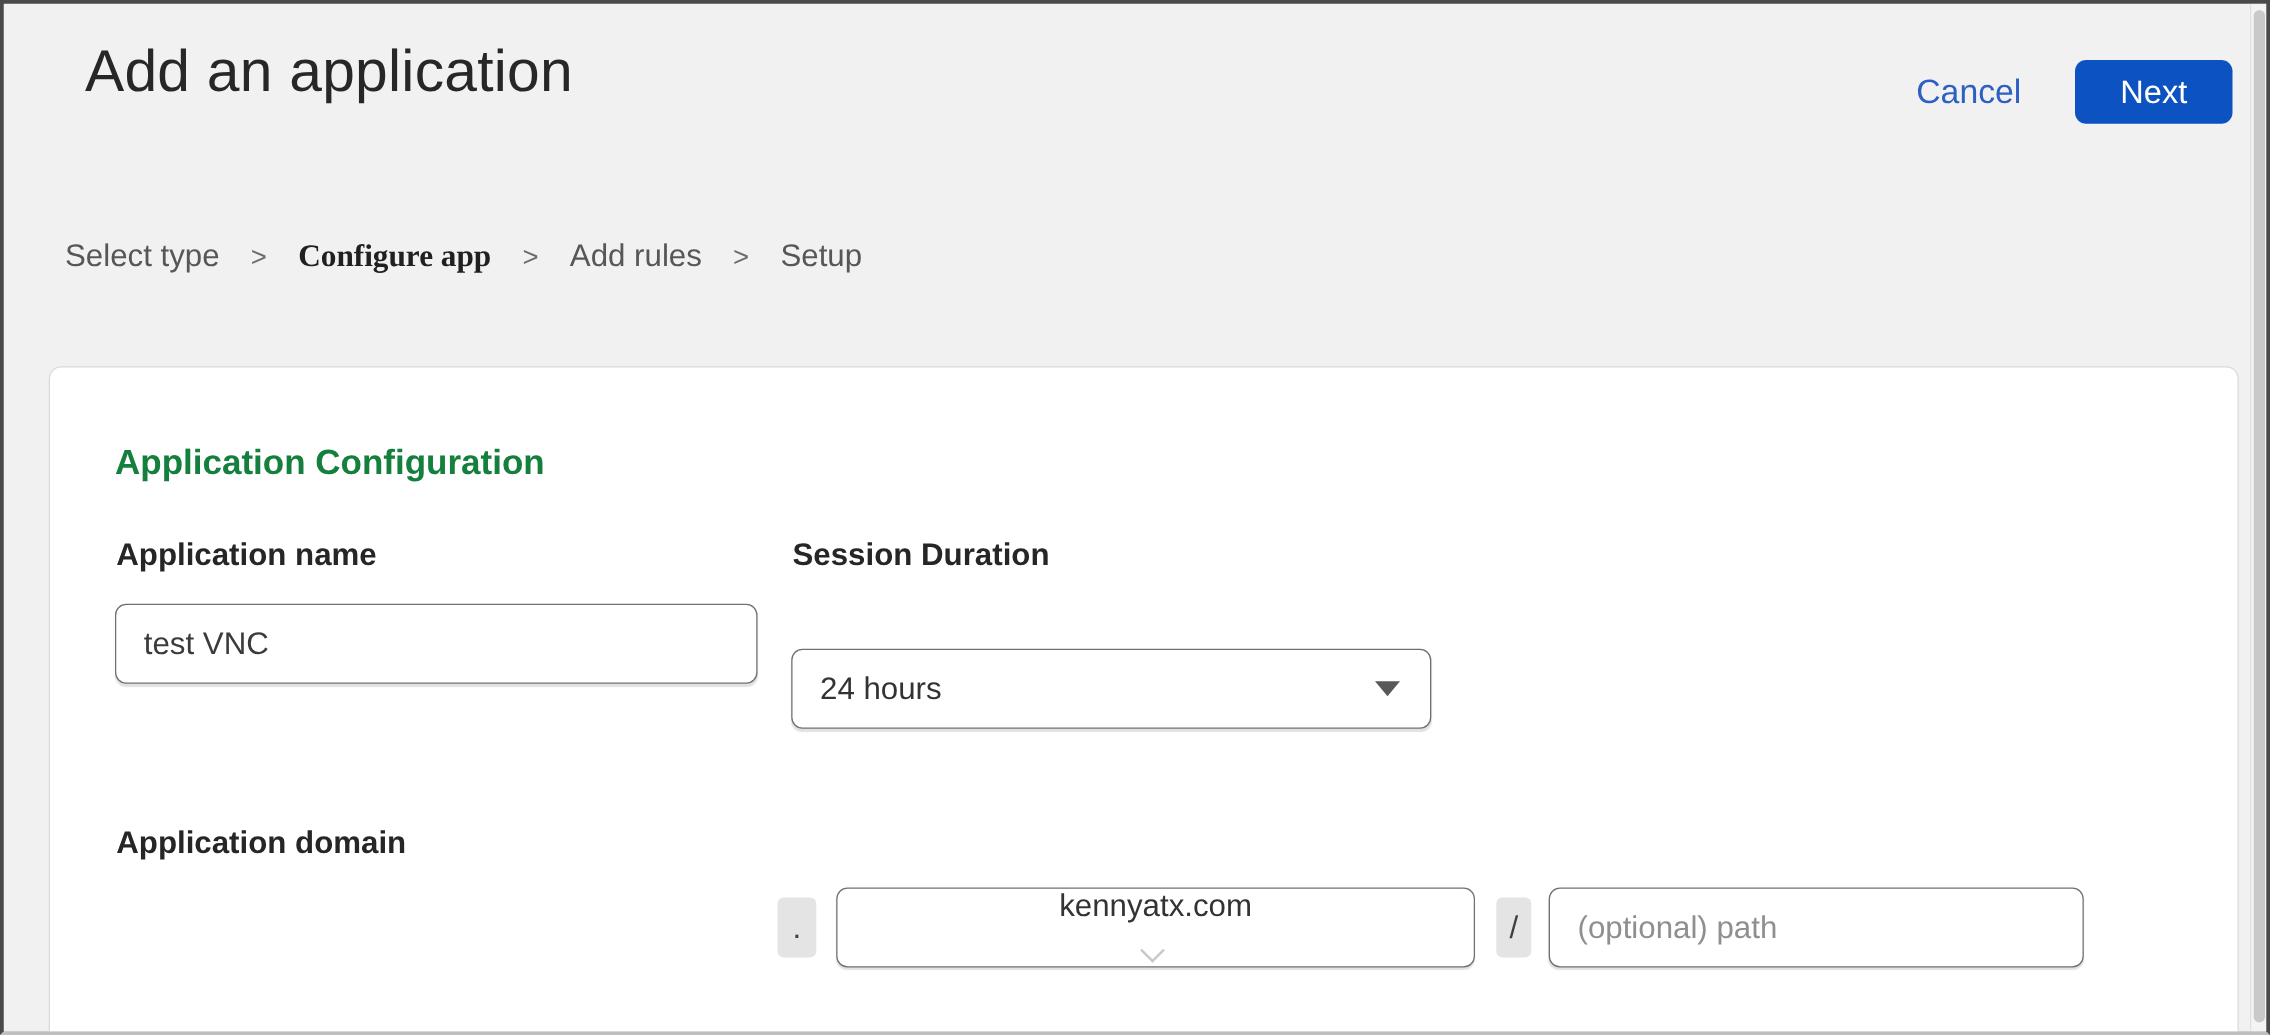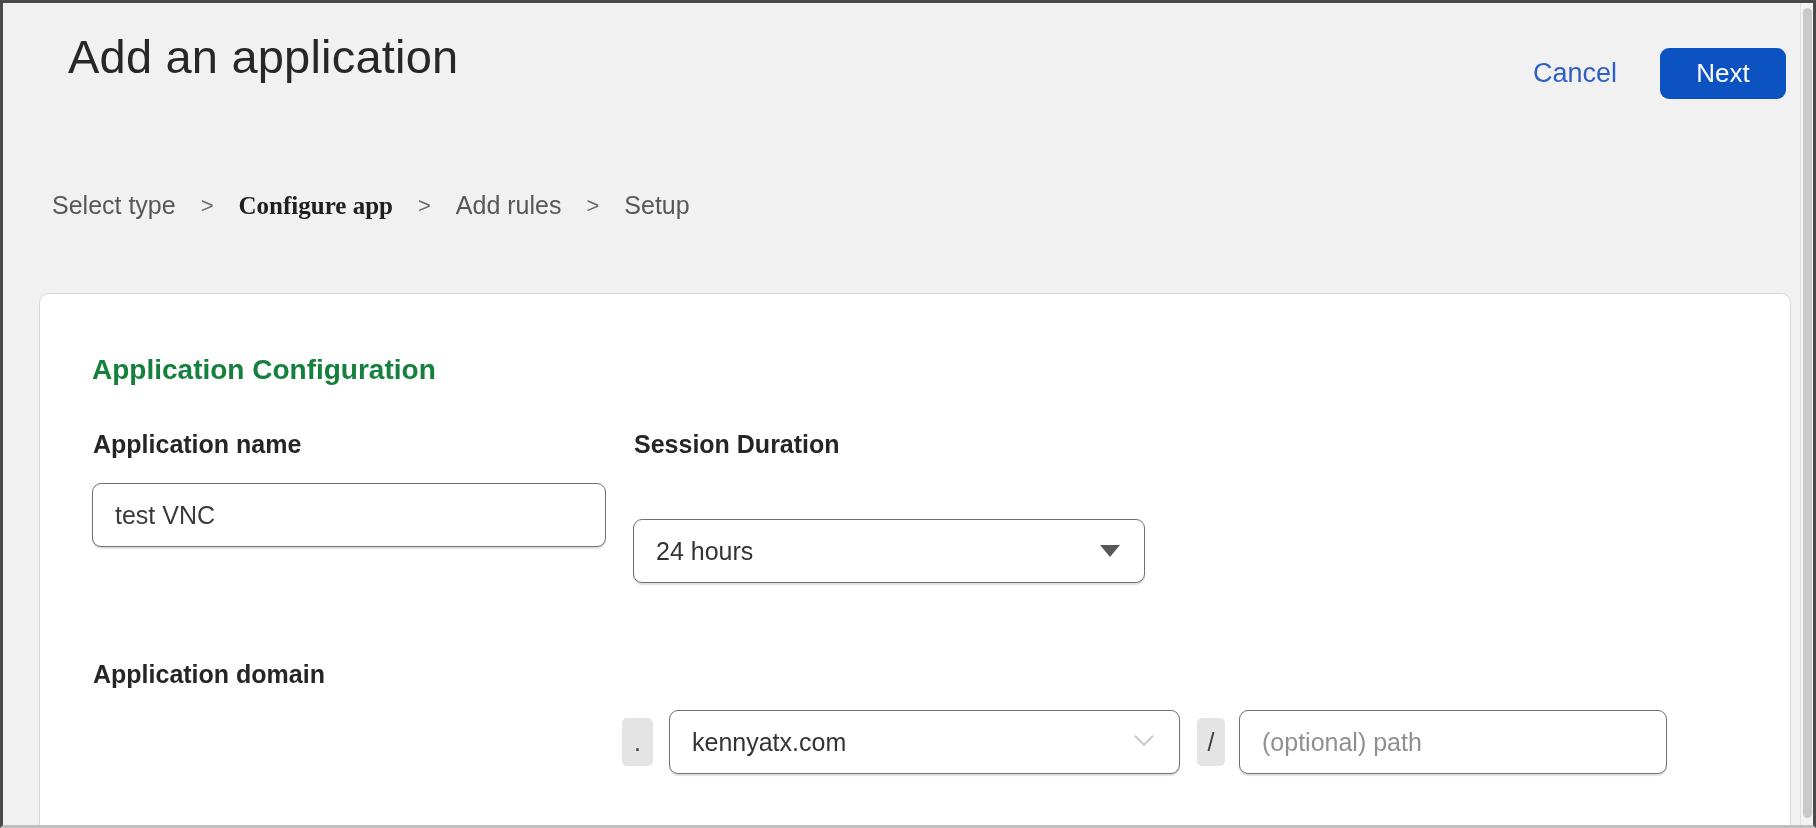--- a/index.html
+++ b/index.html
@@ -110,21 +110,21 @@
   }
   .chip {
     position: absolute; height: 48px;
     background: #e4e4e4; border-radius: 5px;
     display: flex; align-items: center; justify-content: center;
     font-size: 25px; color: #3f3f3f;
   }
   .chip-dot   { left: 582px;  top: 424px; width: 31px; }
   .chip-slash { left: 1157px; top: 424px; width: 28px; }
 
-  .sel-domain { left: 629px; top: 416px; width: 511px; }
+  .sel-domain { left: 629px; top: 416px; width: 511px; flex-direction: column; }
   .chev-down {
     width: 14px; height: 14px;
     border-right: 2px solid #c9c9c9;
     border-bottom: 2px solid #c9c9c9;
     transform: rotate(45deg) translate(-4px,-4px);
     margin-right: 6px;
   }
   .inp-path { left: 1199px; top: 416px; width: 428px; }
 
   

